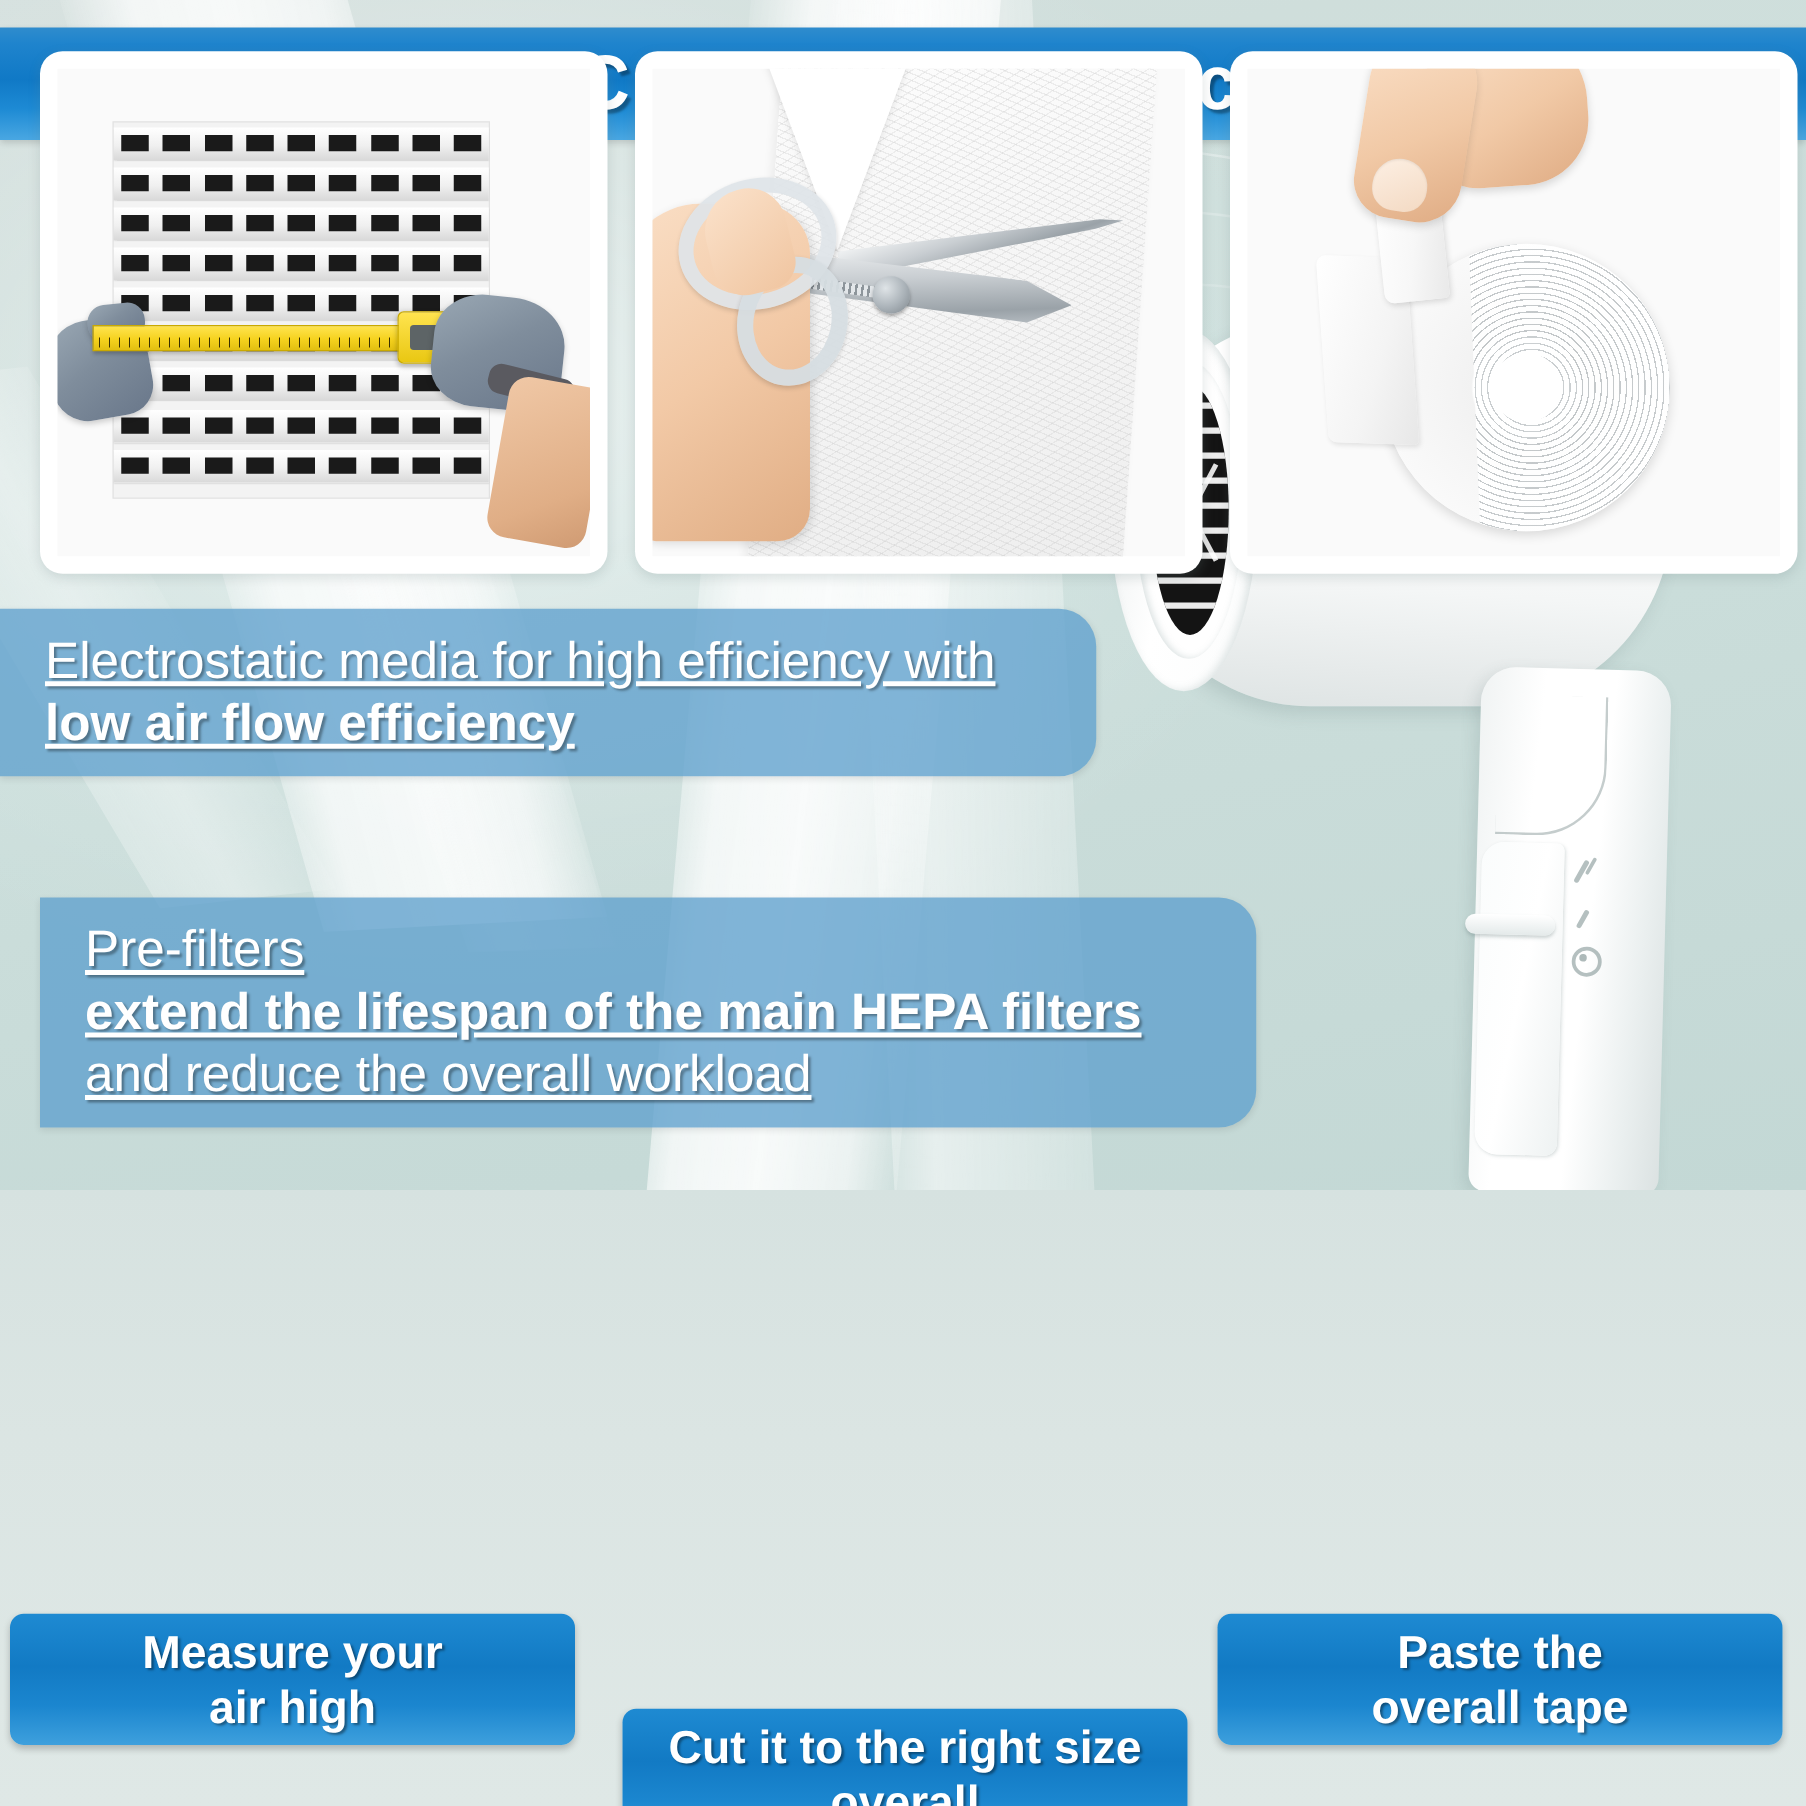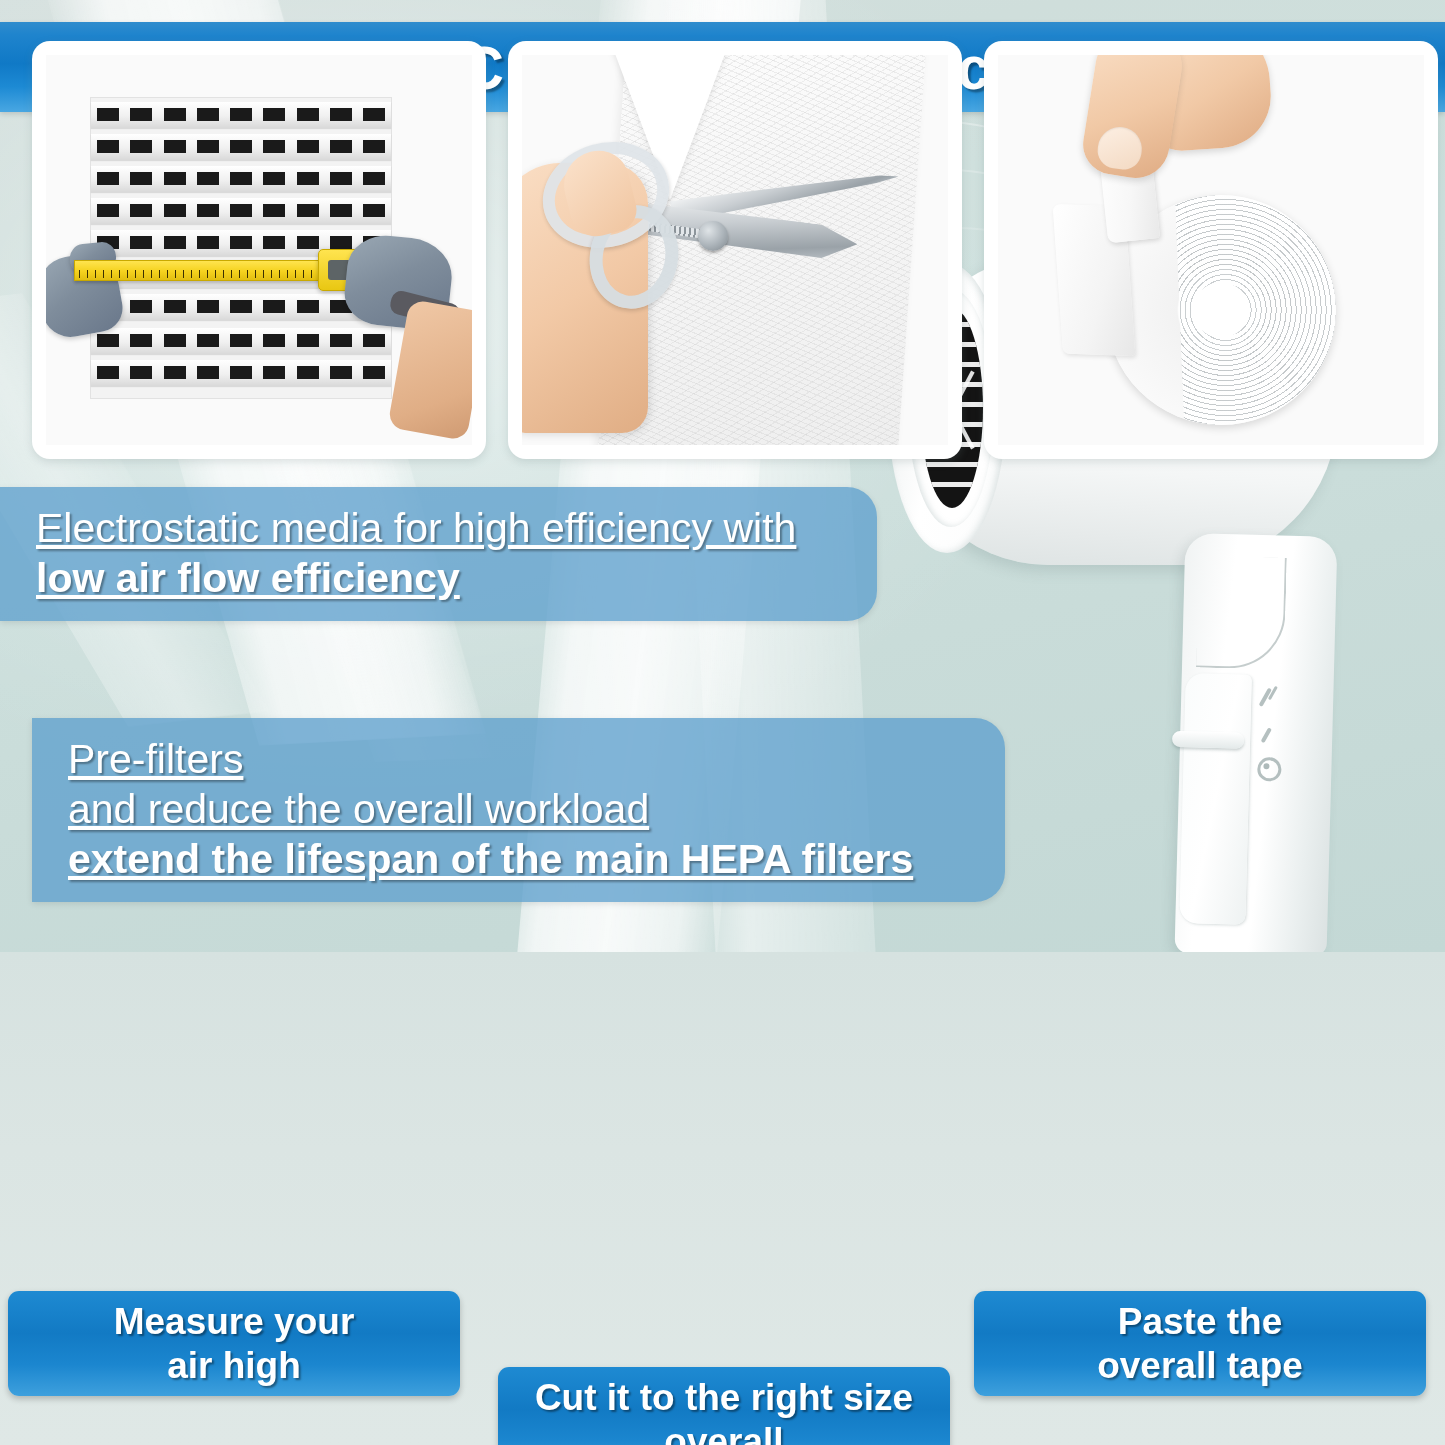--- a/index.html
+++ b/index.html
@@ -581,22 +581,22 @@
       <div class="banner-title">Extend HVAC Lifespan, Enhance Efficiency</div>
     </div>
 
     <div class="callout" id="callout-1">
       <div class="line">Electrostatic media for high efficiency with</div>
       <div class="line bold">low air flow efficiency</div>
     </div>
 
     <div class="callout" id="callout-2">
       <div class="line">Pre-filters</div>
+      <div class="line bold">extend the lifespan of the main HEPA filters</div>
       <div class="line">and reduce the overall workload</div>
-      <div class="line bold">extend the lifespan of the main HEPA filters</div>
     </div>
   </div>
 
   <div class="steps"></div>
 
   <div class="step-card" id="step-card-1">
     <div class="photo">
       <div class="vent">
         <div class="louver" style="top:4px;">
             <div class="slotrow">

